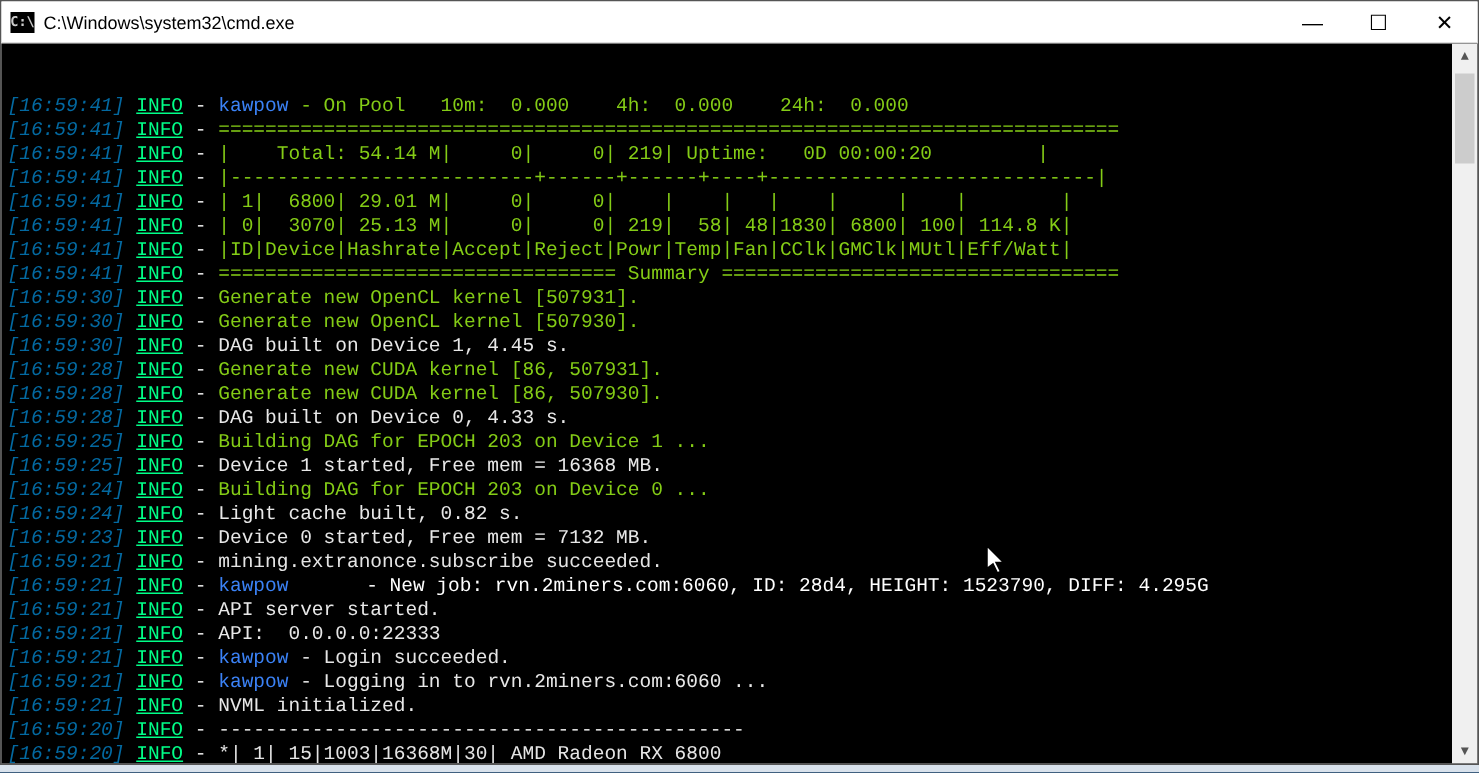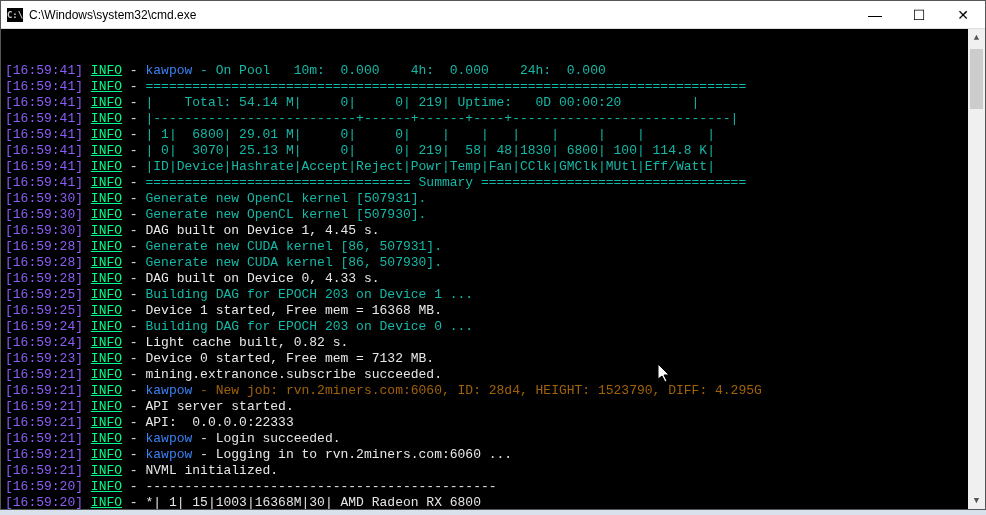--- a/index.html
+++ b/index.html
@@ -91,27 +91,27 @@
   height: 17px;
   display: flex;
   align-items: center;
   justify-content: center;
   font-size: 9px;
   color: #555;
 }
 .scrollbar .arrow.up { top: 0; }
 .scrollbar .arrow.down { bottom: 0; }
 .line { display: block; }
-.ts { color: #8b5cf6; }
+.ts { color: #0369a1; font-style: italic; }
 .lvl { color: #00ff88; text-decoration: underline; }
 .w { color: #e8e8e8; }
 .g { color: #e5e5e5; }
 .y { color: #3b82f6; }
-.m { color: #a16207; }
-.c { color: #14b8a6; }
+.m { color: #ffffff; margin-left: 44px; }
+.c { color: #84cc16; }
 .taskbar {
   width: 986px;
   height: 5px;
   background: #d9e2ec;
 }
 .cursor {
   position: absolute;
   left: 658px;
   top: 364px;
   width: 14px;

